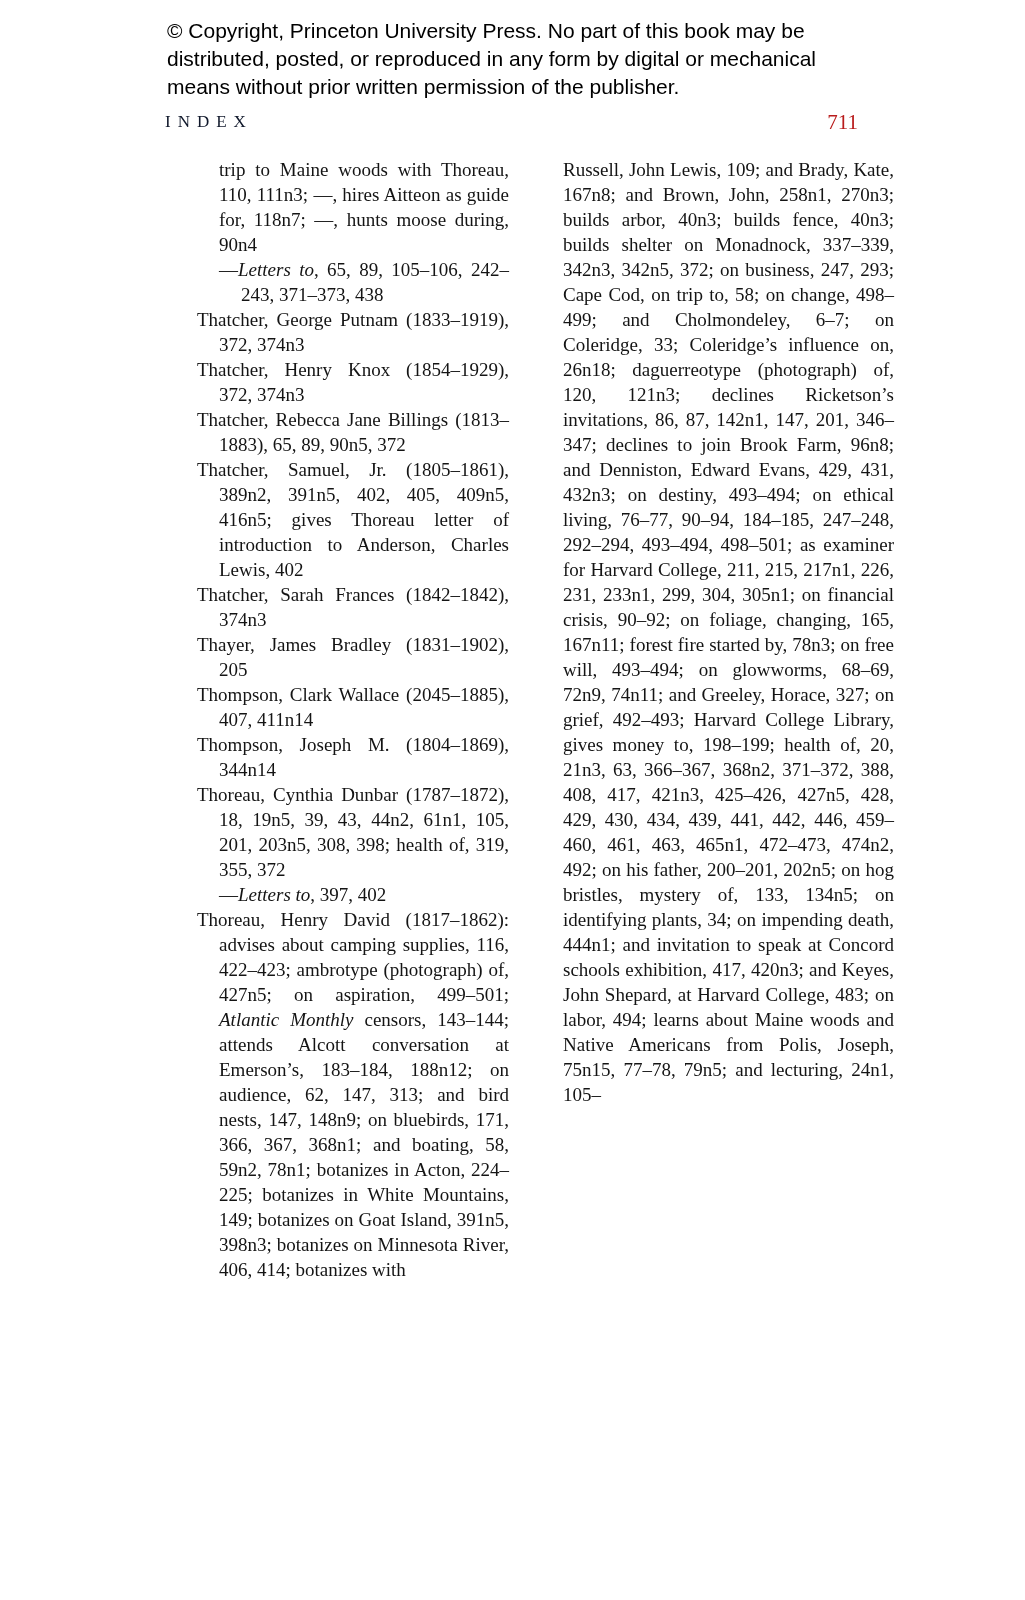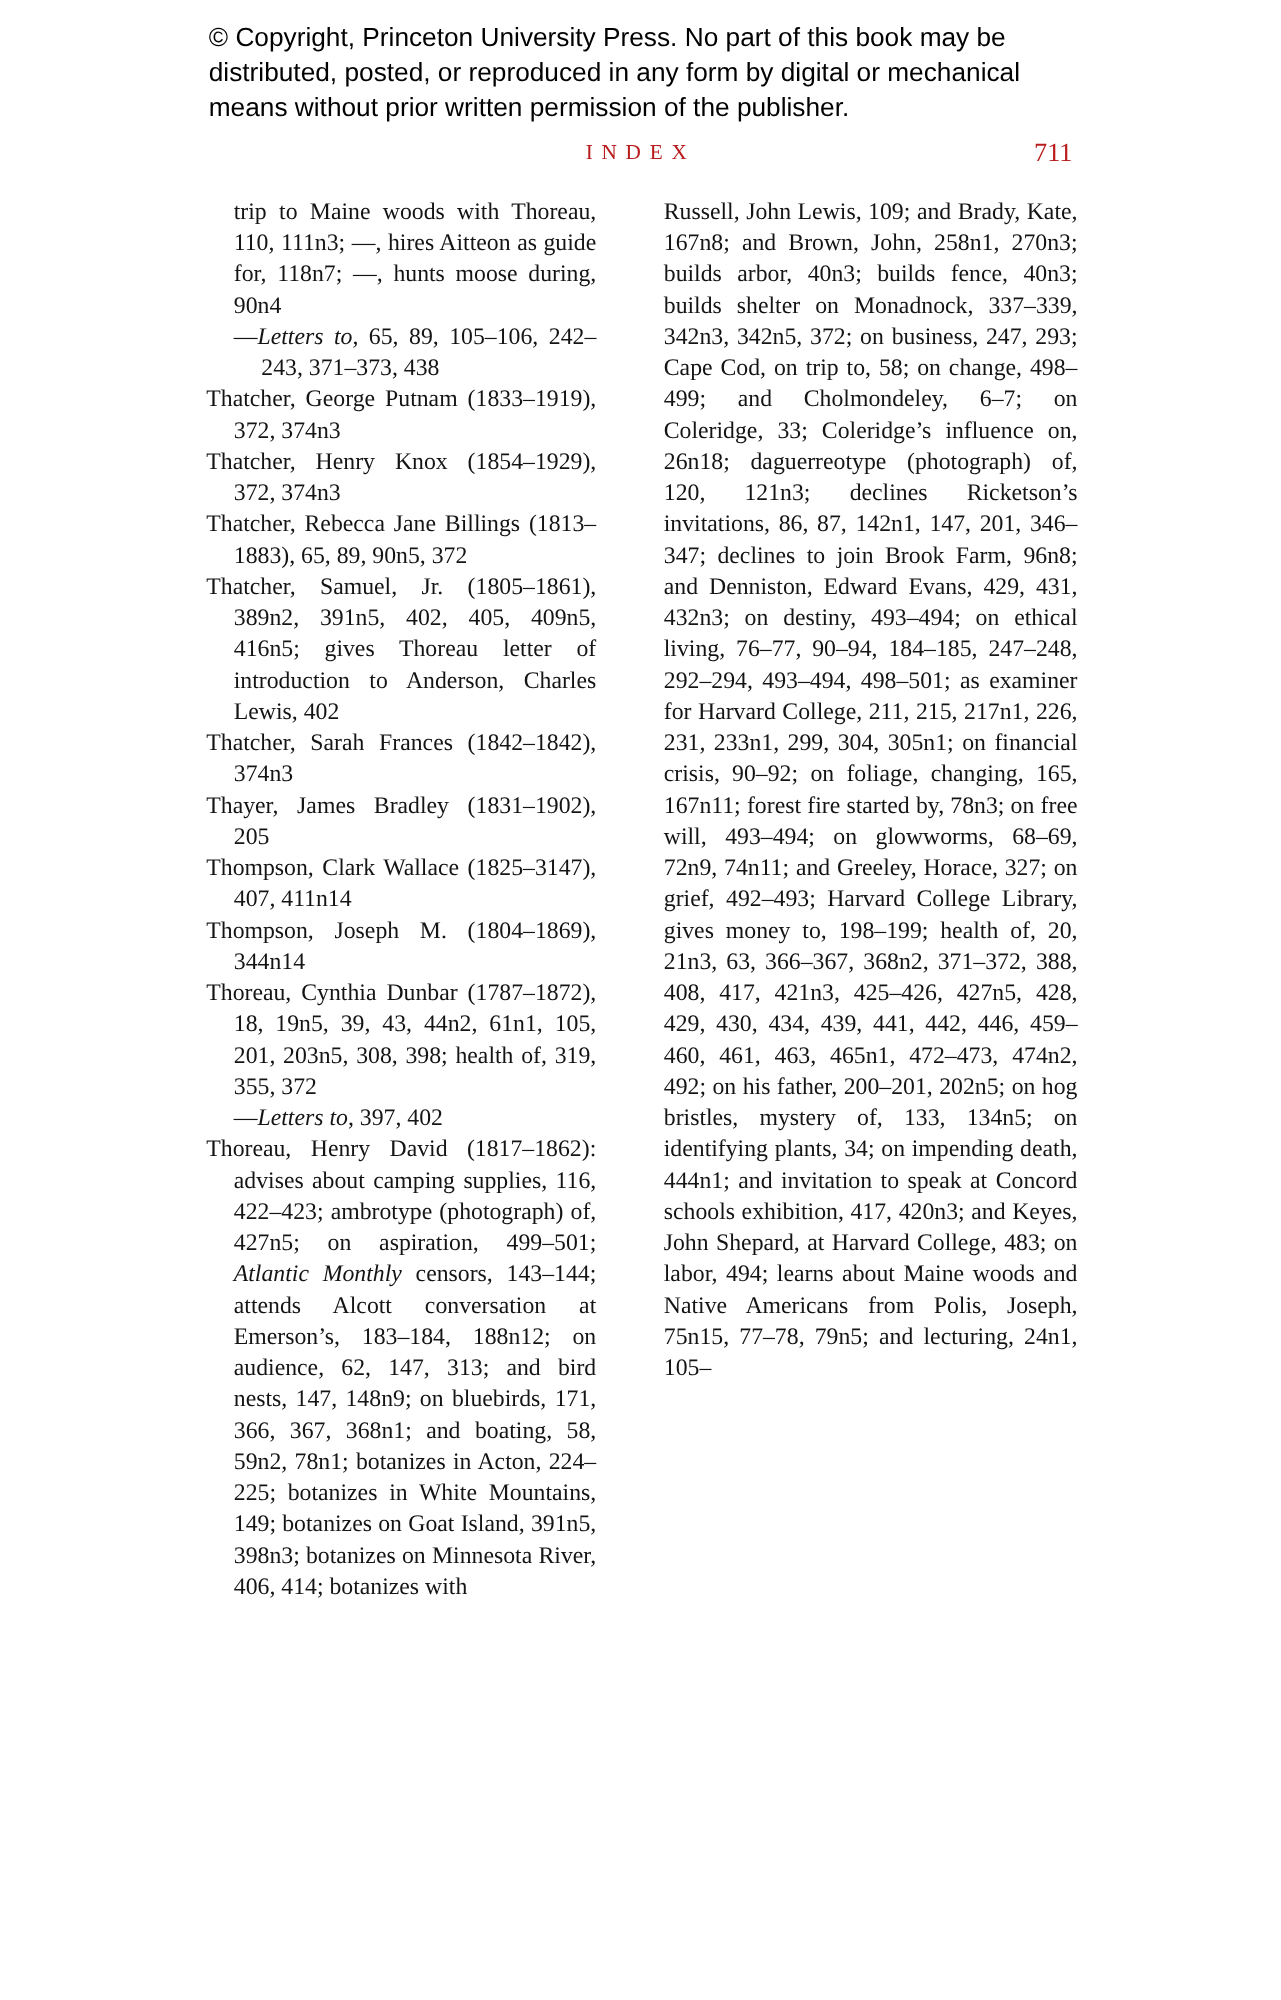--- a/index.html
+++ b/index.html
@@ -28,42 +28,41 @@
     top: 110px;
     left: 165px;
     width: 695px;
     height: 28px;
   }
   .index-title {
     position: absolute;
     left: 0;
     right: 0;
     top: 2px;
-    text-align: center;
     font-size: 17px;
     letter-spacing: 7px;
-    color: #b91c1c;
+    color: #0f172a;
   }
   .page-number {
     position: absolute;
     right: 2px;
     top: 0;
     font-size: 21px;
     color: #b91c1c;
   }
   .columns {
     position: absolute;
     top: 157px;
     left: 165px;
     width: 697px;
     display: flex;
     gap: 54px;
   }
   .col { flex: none; }
-  .col-left  { width: 312px; }
+  .col-left  { width: 312px; margin-left: 32px; }
   .col-right { width: 331px; }
   .entry {
     margin: 0;
     font-size: 19px;
     line-height: 25px;
     text-align: justify;
     color: #141414;
   }
   .entry em { font-style: italic; }
   .entry.main         { padding-left: 22px; text-indent: -22px; }
@@ -100,21 +99,21 @@
   <div class="columns">
     <div class="col col-left">
         <p class="entry continuation"><span>trip to Maine woods with Thoreau, 110, 111n3; —, hires Aitteon as guide for, 118n7; —, hunts moose during, 90n4</span></p>
         <p class="entry subentry"><span>—</span><em>Letters to</em><span>, 65, 89, 105–106, 242–243, 371–373, 438</span></p>
         <p class="entry main"><span>Thatcher, George Putnam (1833–1919), 372, 374n3</span></p>
         <p class="entry main"><span>Thatcher, Henry Knox (1854–1929), 372, 374n3</span></p>
         <p class="entry main"><span>Thatcher, Rebecca Jane Billings (1813–1883), 65, 89, 90n5, 372</span></p>
         <p class="entry main"><span>Thatcher, Samuel, Jr. (1805–1861), 389n2, 391n5, 402, 405, 409n5, 416n5; gives Thoreau letter of introduction to Anderson, Charles Lewis, 402</span></p>
         <p class="entry main"><span>Thatcher, Sarah Frances (1842–1842), 374n3</span></p>
         <p class="entry main"><span>Thayer, James Bradley (1831–1902), 205</span></p>
-        <p class="entry main"><span>Thompson, Clark Wallace (1825–3147), 407, 411n14</span></p>
+        <p class="entry main"><span>Thompson, Clark Wallace (2045–1885), 407, 411n14</span></p>
         <p class="entry main"><span>Thompson, Joseph M. (1804–1869), 344n14</span></p>
         <p class="entry main"><span>Thoreau, Cynthia Dunbar (1787–1872), 18, 19n5, 39, 43, 44n2, 61n1, 105, 201, 203n5, 308, 398; health of, 319, 355, 372</span></p>
         <p class="entry subentry"><span>—</span><em>Letters to</em><span>, 397, 402</span></p>
         <p class="entry main"><span>Thoreau, Henry David (1817–1862): advises about camping supplies, 116, 422–423; ambrotype (photograph) of, 427n5; on aspiration, 499–501; </span><em>Atlantic Monthly</em><span> censors, 143–144; attends Alcott conversation at Emerson’s, 183–184, 188n12; on audience, 62, 147, 313; and bird nests, 147, 148n9; on bluebirds, 171, 366, 367, 368n1; and boating, 58, 59n2, 78n1; botanizes in Acton, 224–225; botanizes in White Mountains, 149; botanizes on Goat Island, 391n5, 398n3; botanizes on Minnesota River, 406, 414; botanizes with</span></p>
       </div>
     <div class="col col-right">
         <p class="entry flush"><span>Russell, John Lewis, 109; and Brady, Kate, 167n8; and Brown, John, 258n1, 270n3; builds arbor, 40n3; builds fence, 40n3; builds shelter on Monadnock, 337–339, 342n3, 342n5, 372; on business, 247, 293; Cape Cod, on trip to, 58; on change, 498–499; and Cholmondeley, 6–7; on Coleridge, 33; Coleridge’s influence on, 26n18; daguerreotype (photograph) of, 120, 121n3; declines Ricketson’s invitations, 86, 87, 142n1, 147, 201, 346–347; declines to join Brook Farm, 96n8; and Denniston, Edward Evans, 429, 431, 432n3; on destiny, 493–494; on ethical living, 76–77, 90–94, 184–185, 247–248, 292–294, 493–494, 498–501; as examiner for Harvard College, 211, 215, 217n1, 226, 231, 233n1, 299, 304, 305n1; on financial crisis, 90–92; on foliage, changing, 165, 167n11; forest fire started by, 78n3; on free will, 493–494; on glowworms, 68–69, 72n9, 74n11; and Greeley, Horace, 327; on grief, 492–493; Harvard College Library, gives money to, 198–199; health of, 20, 21n3, 63, 366–367, 368n2, 371–372, 388, 408, 417, 421n3, 425–426, 427n5, 428, 429, 430, 434, 439, 441, 442, 446, 459–460, 461, 463, 465n1, 472–473, 474n2, 492; on his father, 200–201, 202n5; on hog bristles, mystery of, 133, 134n5; on identifying plants, 34; on impending death, 444n1; and invitation to speak at Concord schools exhibition, 417, 420n3; and Keyes, John Shepard, at Harvard College, 483; on labor, 494; learns about Maine woods and Native Americans from Polis, Joseph, 75n15, 77–78, 79n5; and lecturing, 24n1, 105–</span></p>
       </div>
   </div>
 

